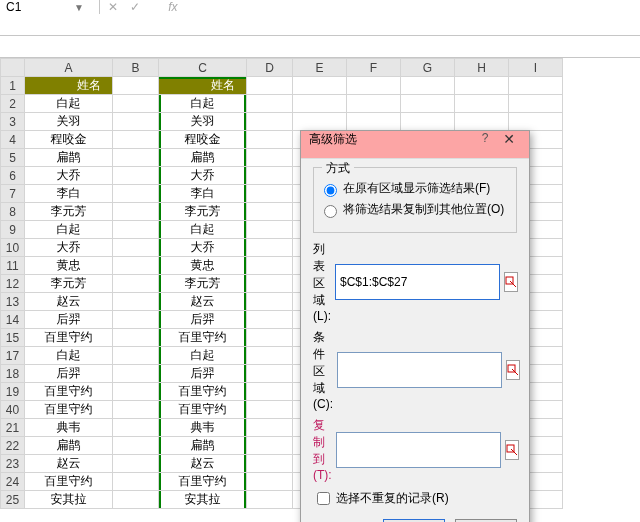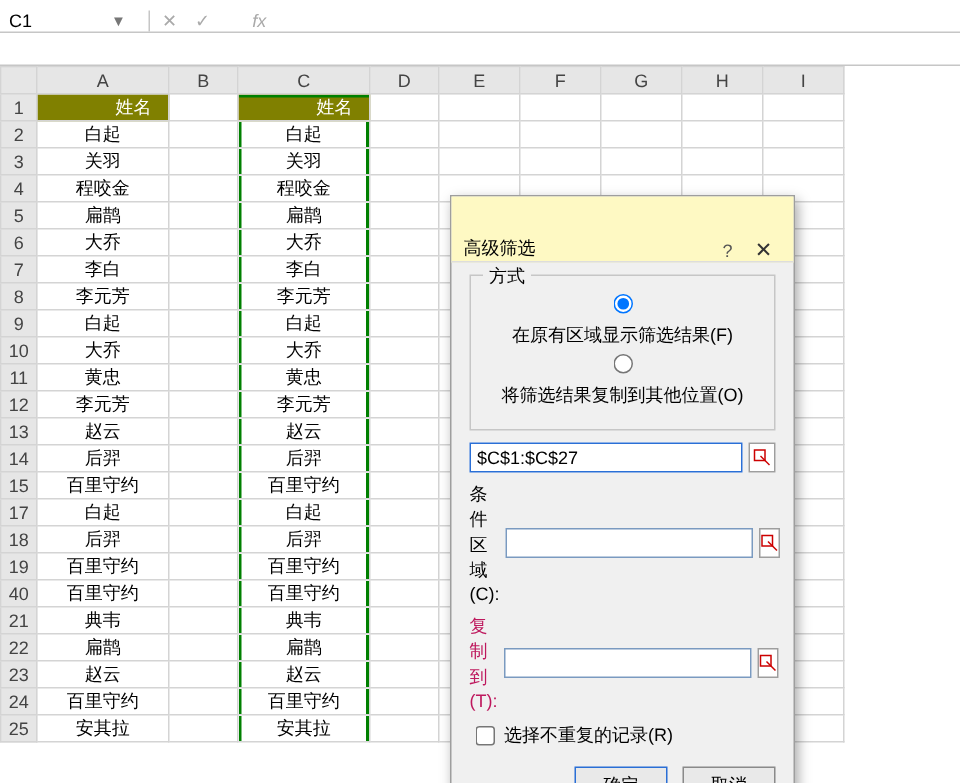--- a/index.html
+++ b/index.html
@@ -1,19 +1,19 @@
 <!DOCTYPE html>
 <html><head>
 <meta charset="utf-8">
 <style>
   * { box-sizing: border-box; margin: 0; padding: 0; font-family: "Microsoft YaHei", Arial, sans-serif; }
   body { background: #fff; width: 640px; height: 522px; overflow: hidden; position: relative; font-size: 12px; }
 
   
-  .fbar { height: 22px; border-bottom: 1px solid #c6c6c6; display: flex; align-items: flex-end; background: #fff; }
+  .fbar { height: 36px; border-bottom: 1px solid #c6c6c6; display: flex; align-items: flex-start; background: #fff; }
   .name-box { width: 100px; border-right: 1px solid #c6c6c6; display: flex; align-items: center; }
   .name-box input { border: none; outline: none; width: 70px; padding: 0 6px; font-size: 12px; background: transparent; }
   .name-box .dd { width: 18px; text-align: center; color: #777; cursor: pointer; font-size: 10px; }
   .fx-area { display: flex; align-items: center; padding: 0 8px; gap: 12px; color: #aaa; }
   .fx-btn { cursor: pointer; }
   .fx-fx { font-style: italic; cursor: pointer; margin-left: 16px; }
 
   
   .spacer { height: 22px; background: #fff; border-bottom: 1px solid #c6c6c6; }
 
@@ -35,33 +35,33 @@
   .hdr-cell { background: #808000 !important; color: #fff; padding-left: 41px; }
   .ants-lr { box-shadow: inset 2px 0 0 0 #008000, inset -2px 0 0 0 #008000; }
   .ants-top { box-shadow: inset 0 2px 0 0 #008000; }
 
   
   thead th.col-sel { background: #c7ddb5; }
   tbody th.row-sel { background: #d6e8c6; }
 
   
   .dialog { position: absolute; left: 300px; top: 130px; width: 230px; background: #f0f0f0; border: 1px solid #9e9e9e; box-shadow: 2px 3px 8px rgba(0,0,0,.35); }
-  .dlg-title { height: 44px; display: flex; align-items: flex-end; padding: 0 8px; background: #fef9c3; border-bottom: 1px solid #ddd; }
+  .dlg-title { height: 28px; display: flex; align-items: flex-start; padding: 0 8px; background: #fca5a5; border-bottom: 1px solid #ddd; }
   .dlg-title .t { flex: 1; font-size: 12px; }
   .dlg-title .help { width: 24px; text-align: center; color: #555; cursor: pointer; }
   .dlg-title .close { width: 24px; text-align: center; color: #333; cursor: pointer; font-size: 14px; }
   .dlg-body { padding: 8px 12px 6px; font-size: 12px; }
   .grpbox { border: 1px solid #c6c6c6; padding: 8px 10px 10px; margin-bottom: 8px; position: relative; }
   .grpbox .legend { position: absolute; top: -8px; left: 8px; background: #f0f0f0; padding: 0 4px; }
-  .radio-row { display: flex; align-items: center; gap: 6px; margin: 4px 0; cursor: pointer; flex-direction: column; }
+  .radio-row { display: flex; align-items: flex-end; gap: 6px; margin: 4px 0; cursor: pointer; }
   .radio-row input { margin: 0; }
   .form-row { display: flex; align-items: center; gap: 4px; margin: 6px 0; }
   .form-row label { width: 72px; }
   .form-row label.disabled { color: #be185d; }
-  .form-row input.txt { flex: 1; height: 20px; border: 1px solid #7a9ac0; padding: 0 4px; font-size: 12px; background: #fff; }
+  .form-row input.txt { flex: 1; height: 36px; border: 1px solid #7a9ac0; padding: 0 4px; font-size: 12px; background: #fff; }
   .form-row input.txt.active { border: 1px solid #2a6fd6; }
   .pick-btn { width: 18px; height: 20px; border: 1px solid #9e9e9e; background: #fff; cursor: pointer; display: flex; align-items: center; justify-content: center; }
   .pick-btn svg { width: 12px; height: 12px; }
   .chk-row { display: flex; align-items: center; gap: 6px; margin: 8px 4px 12px; cursor: pointer; }
   .dlg-btns { display: flex; justify-content: flex-end; gap: 10px; padding: 0 0 4px; }
   .dlg-btns button { width: 62px; height: 24px; border: 1px solid #8a8a8a; background: #e9e9e9; cursor: pointer; font-size: 12px; }
   .dlg-btns button.default { border: 1px solid #2a6fd6; }
 
 </style>
 </head>
@@ -414,20 +414,21 @@
         <input type="radio" name="m" checked="" style="">
         <span>在原有区域显示筛选结果(F)</span>
       </label>
       <label class="radio-row">
         <input type="radio" name="m" style="">
         <span>将筛选结果复制到其他位置(O)</span>
       </label>
     </div>
 
     <div class="form-row">
+      <label>列表区域(L):</label>
       <input class="txt active" value="$C$1:$C$27" style="">
       <div class="pick-btn">
         <svg viewBox="0 0 12 12">
             <rect x="1" y="1" width="7" height="7" fill="none" stroke="#c00" stroke-width="1"></rect>
             <path d="M5 5 L11 11" stroke="#c00" stroke-width="1"></path>
           </svg>
       </div>
     </div>
     <div class="form-row">
       <label>条件区域(C):</label>

